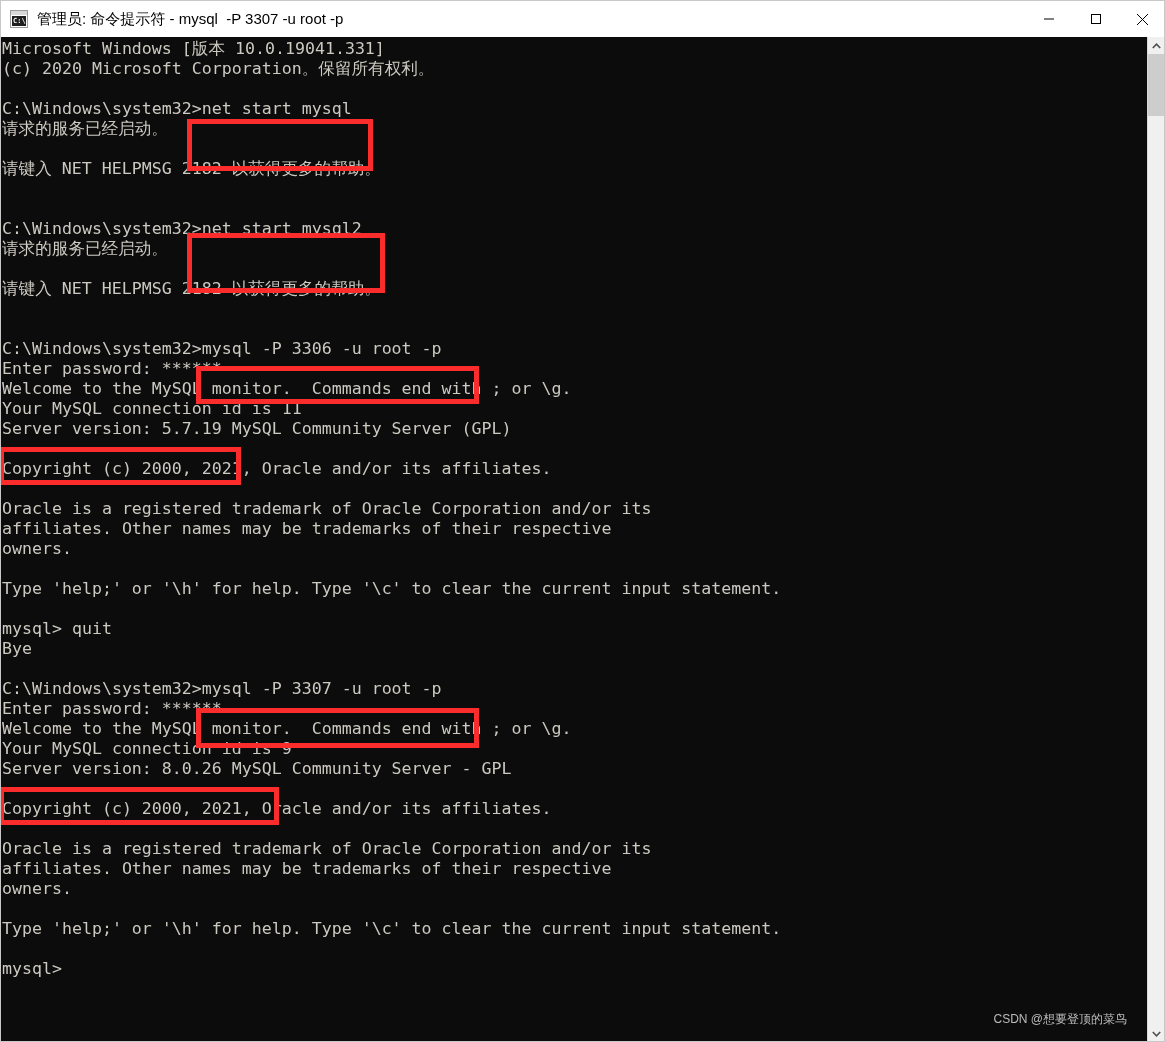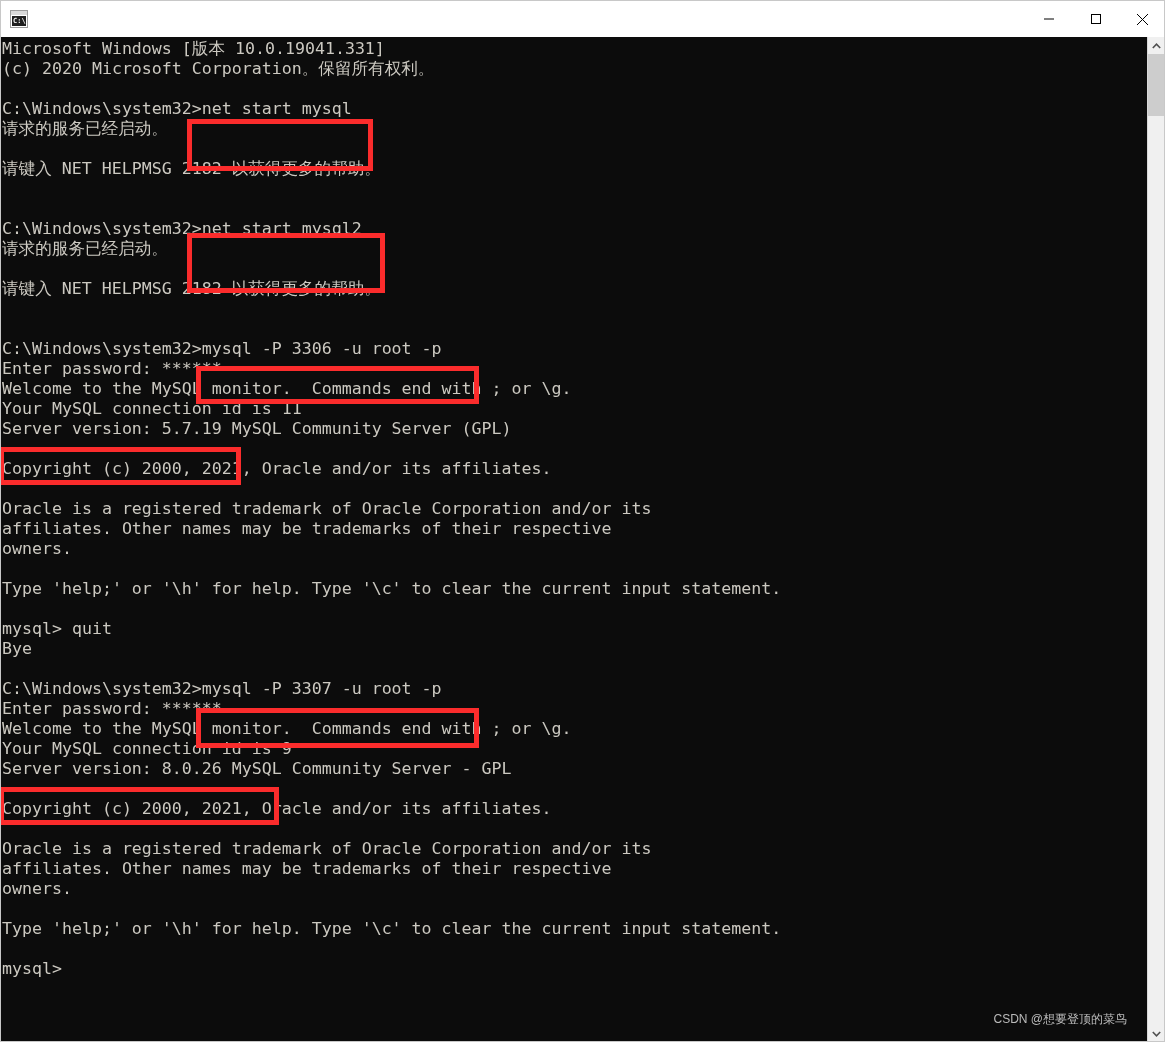--- a/index.html
+++ b/index.html
@@ -169,20 +169,21 @@
 </head>
 <body>
 
 <div class="window">
 
   <div class="titlebar">
     <div class="title-icon">
       <div class="tb"></div>
       <div class="scr">C:\</div>
     </div>
+    <div class="title-text">管理员: 命令提示符 - mysql  -P 3307 -u root -p</div>
 
     <div class="win-buttons">
       <div class="win-btn">
         <svg width="12" height="12" viewBox="0 0 12 12" aria-hidden="true">
           <line x1="1" y1="6" x2="11" y2="6" stroke="#000" stroke-width="1"></line>
         </svg>
       </div>
       <div class="win-btn">
         <svg width="12" height="12" viewBox="0 0 12 12" aria-hidden="true">
           <rect x="1.5" y="1.5" width="9" height="9" fill="none" stroke="#000" stroke-width="1"></rect>

